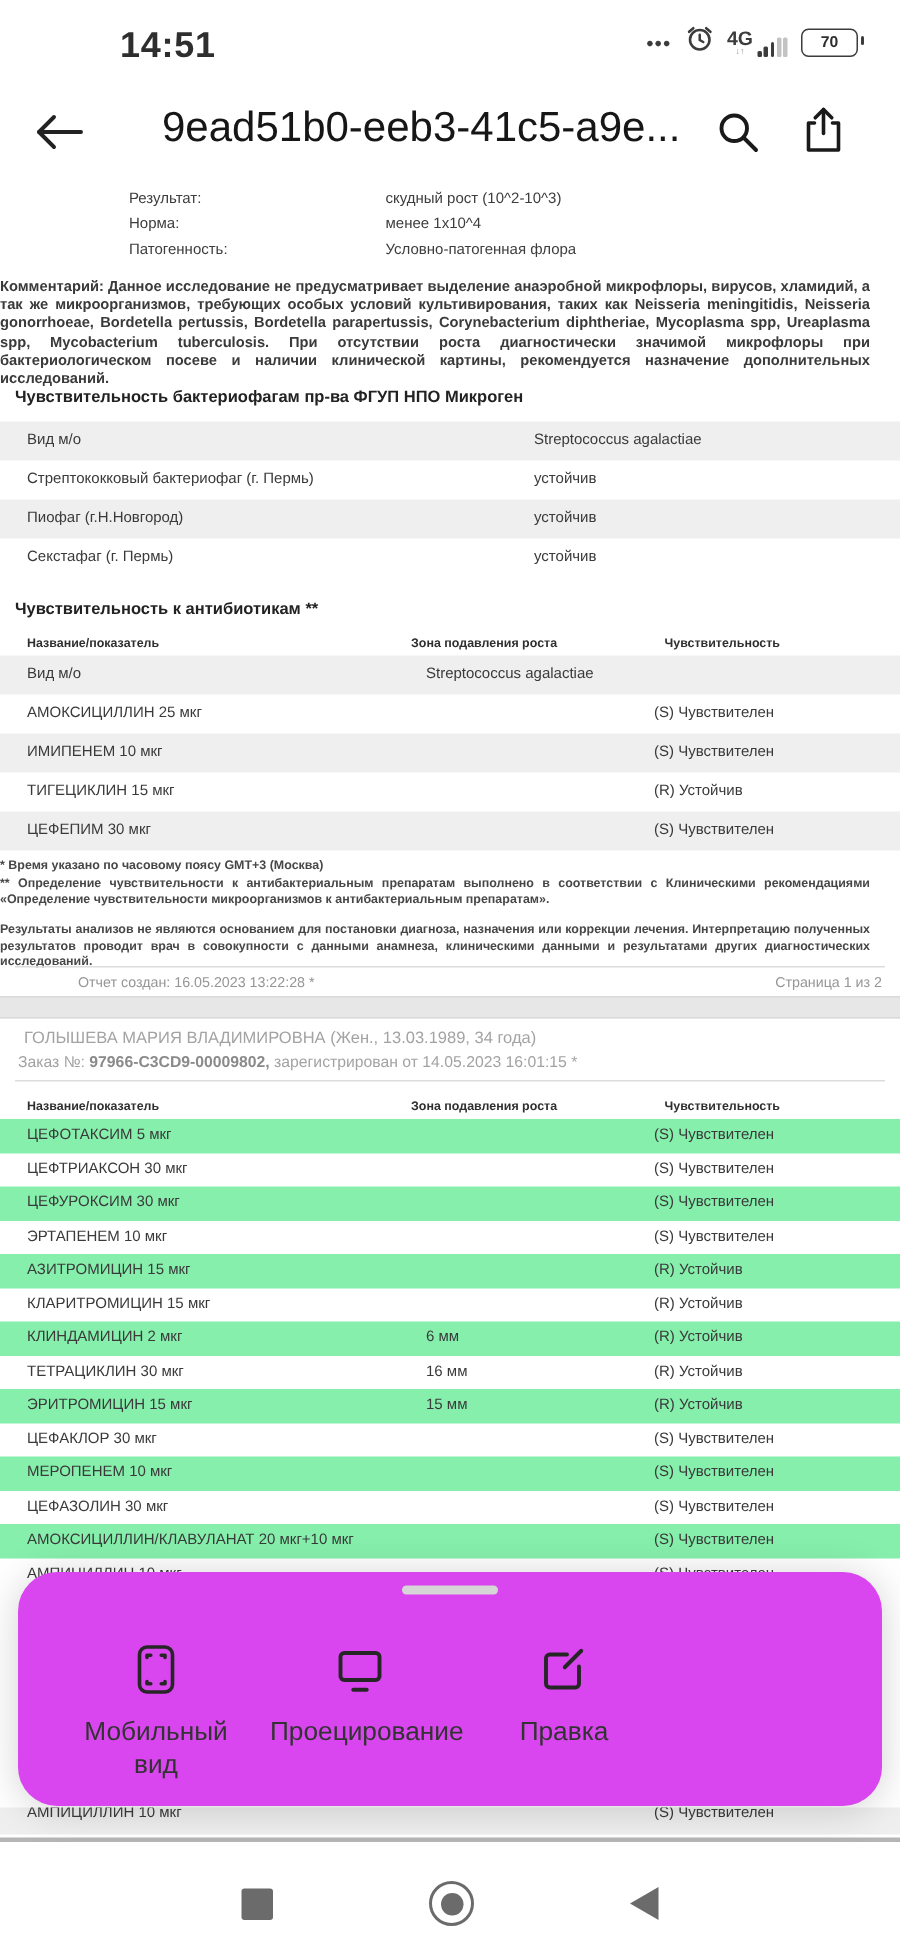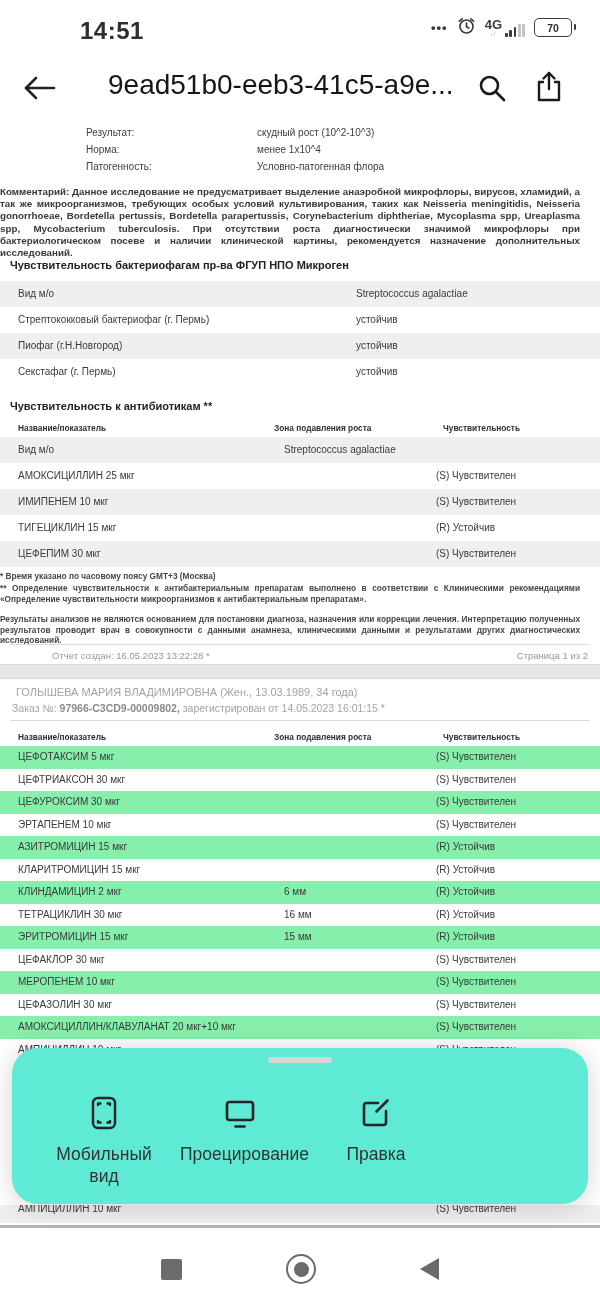--- a/index.html
+++ b/index.html
@@ -48,21 +48,21 @@
   .page-band{position:absolute;left:0;right:0;height:13px;background:#e7e7e7;border-top:1px solid #d9d9d9;border-bottom:1px solid #d9d9d9;}
   .patient-name{position:absolute;left:16px;font-size:11px;color:#a3a3a3;}
   .order-line{position:absolute;left:12px;font-size:10.5px;color:#a3a3a3;}
   .order-line b{color:#8a8a8a;}
   .t3row{position:relative;height:22.5px;font-size:10px;color:#3a3a3a;}
   .t3row.shade{background:#86efac;}
   .t3c1{position:absolute;left:18px;top:5px;}
   .t3c2{position:absolute;left:284px;top:5px;}
   .t3c3{position:absolute;left:436px;top:5px;}
   
-  .sheet{position:absolute;left:12px;right:12px;top:1048px;height:156px;background:#5eead4;border-radius:26px;
+  .sheet{position:absolute;left:12px;right:12px;top:1048px;height:156px;background:#d946ef;border-radius:26px;
     box-shadow:0 2px 26px rgba(0,0,0,.18);z-index:5;}
   .handle{position:absolute;left:50%;top:9px;transform:translateX(-50%);width:64px;height:6px;background:#d6d6d6;border-radius:3px;}
   .sheet-items{position:absolute;left:24px;right:8px;top:46px;display:flex;}
   .sheet-item{width:136px;display:flex;flex-direction:column;align-items:center;cursor:pointer;}
   .sheet-item svg{display:block;}
   .sheet-label{margin-top:11px;font-size:17.5px;color:#333;text-align:center;line-height:22px;max-width:120px;}
   
   .clip-row{position:absolute;left:0;right:0;top:1205px;height:18px;background:#efefef;overflow:hidden;z-index:2;}
   .clip-inner{position:relative;transform:translateY(-7px);height:22px;font-size:10px;color:#3a3a3a;}
   .viewport-edge{position:absolute;left:0;right:0;top:1225px;height:2.5px;background:#b5b5b5;z-index:2;}

